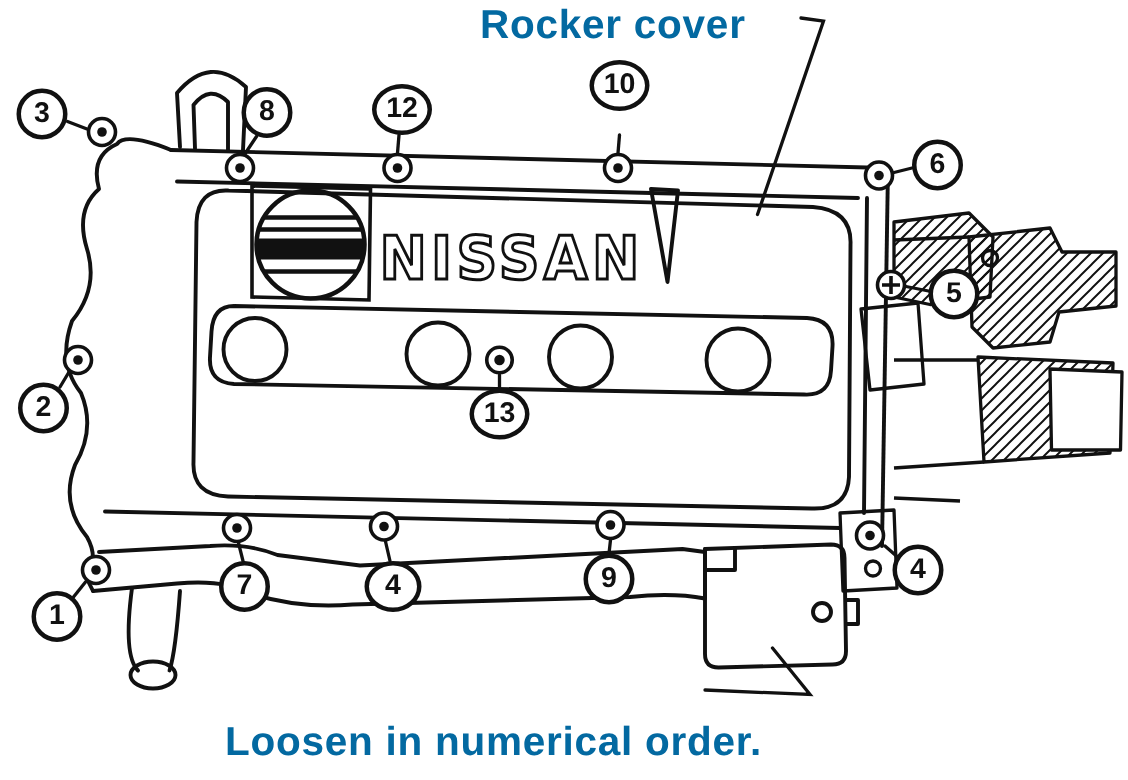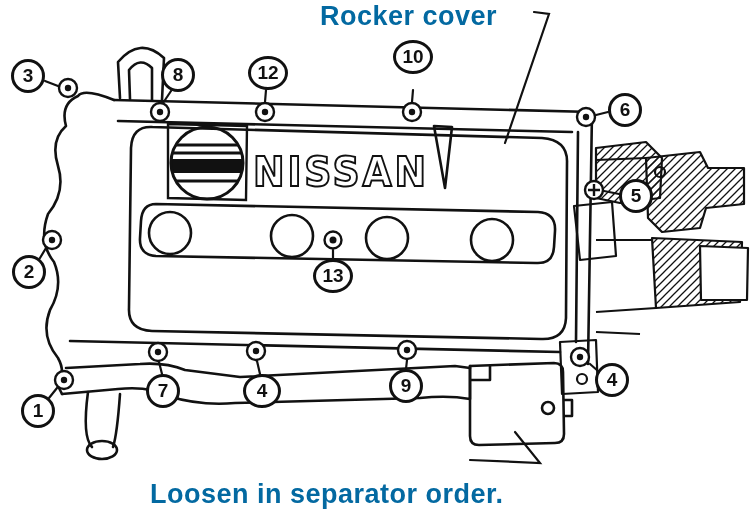--- a/index.html
+++ b/index.html
@@ -180,21 +180,21 @@
       <path d="M406,369 L407,360"></path>
     </g>
 
     <g stroke="#111" stroke-width="2.2" stroke-linecap="round" fill="none">
       <path d="M534,12 L549,14 L505,143"></path>
       <path d="M470,460 L540,463 L515,432"></path>
     </g>
   </svg>
 
   <div class="diagram-label label-rocker">Rocker cover</div>
-  <div class="diagram-label label-instruction">Loosen in separator order.</div>
+  <div class="diagram-label label-instruction">Loosen in numerical order.</div>
 
   <div class="callout" style="left:21px;top:394px;">1</div>
   <div class="callout" style="left:12px;top:255px;">2</div>
   <div class="callout" style="left:11px;top:59px;">3</div>
   <div class="callout" style="left:595px;top:363px;">4</div>
   <div class="callout" style="left:619px;top:179px;">5</div>
   <div class="callout" style="left:608px;top:93px;">6</div>
   <div class="callout" style="left:146px;top:374px;">7</div>
   <div class="callout" style="left:161px;top:58px;">8</div>
   <div class="callout" style="left:389px;top:369px;">9</div>

